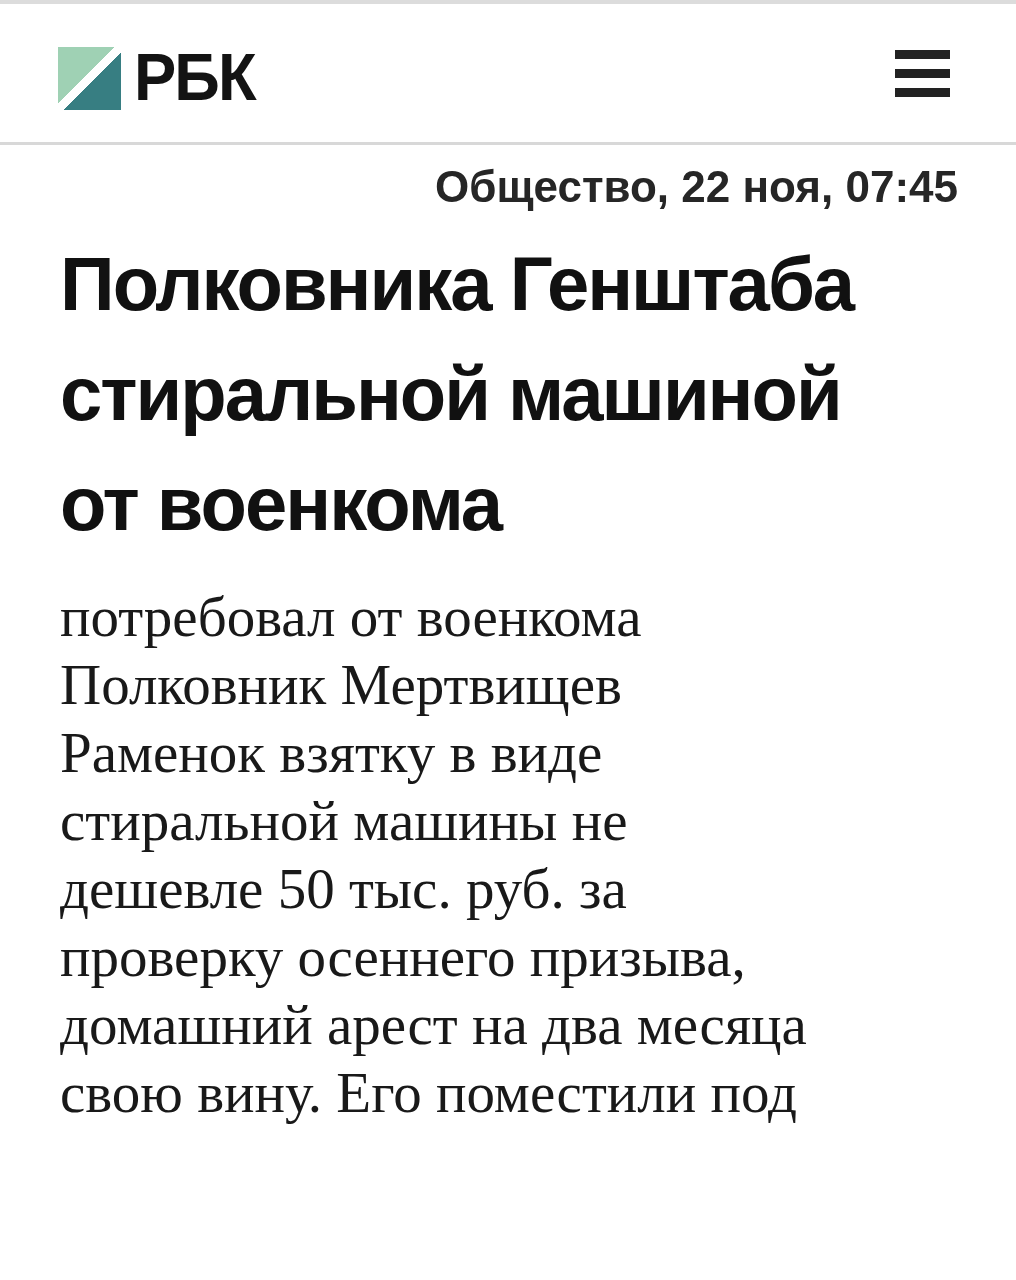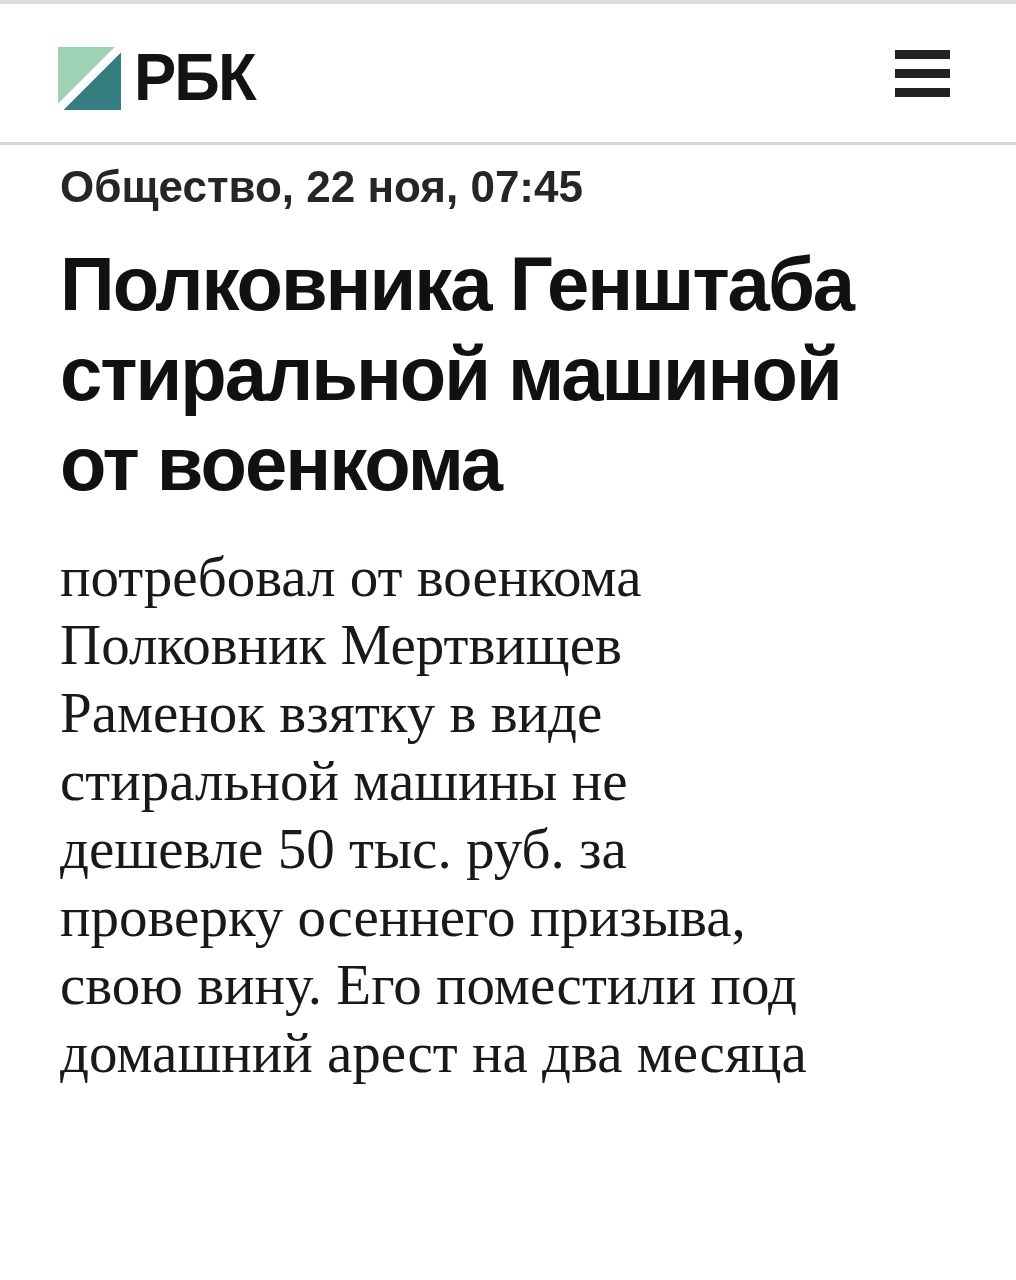--- a/index.html
+++ b/index.html
@@ -81,37 +81,39 @@
   .content {
     padding: 0 58px 0 60px;
   }
   .meta {
     margin-top: 16px;
     font-size: 44px;
     line-height: 52px;
     font-weight: 700;
     color: var(--meta, #262626);
     white-space: nowrap;
+    text-align: right;
   }
   .meta a {
     color: inherit;
     text-decoration: none;
     cursor: pointer;
   }
   .title {
     margin: 26px 0 0 0;
     font-size: 76px;
     line-height: 90px;
     font-weight: 800;
     letter-spacing: -2px;
     color: var(--title, #111111);
   }
   .title .tl {
     display: block;
     white-space: nowrap;
+    margin-top: 20px;
   }
   .summary {
     margin-top: 34px;
     font-family: "Liberation Serif", serif;
     font-size: 57px;
     line-height: 68px;
     font-weight: 400;
     color: var(--body, #191919);
   }
   .summary .sl {
@@ -145,16 +147,16 @@
     <span class="tl">от военкома</span>
   </h1>
 
   <div class="summary">
     <span class="sl">потребовал от военкома</span>
     <span class="sl">Полковник Мертвищев</span>
     <span class="sl">Раменок взятку в виде</span>
     <span class="sl">стиральной машины не</span>
     <span class="sl">дешевле 50 тыс. руб. за</span>
     <span class="sl">проверку осеннего призыва,</span>
+    <span class="sl">домашний арест на два месяца</span>
     <span class="sl">свою вину. Его поместили под</span>
-    <span class="sl">домашний арест на два месяца</span>
   </div>
 </main>
 
 </body></html>

